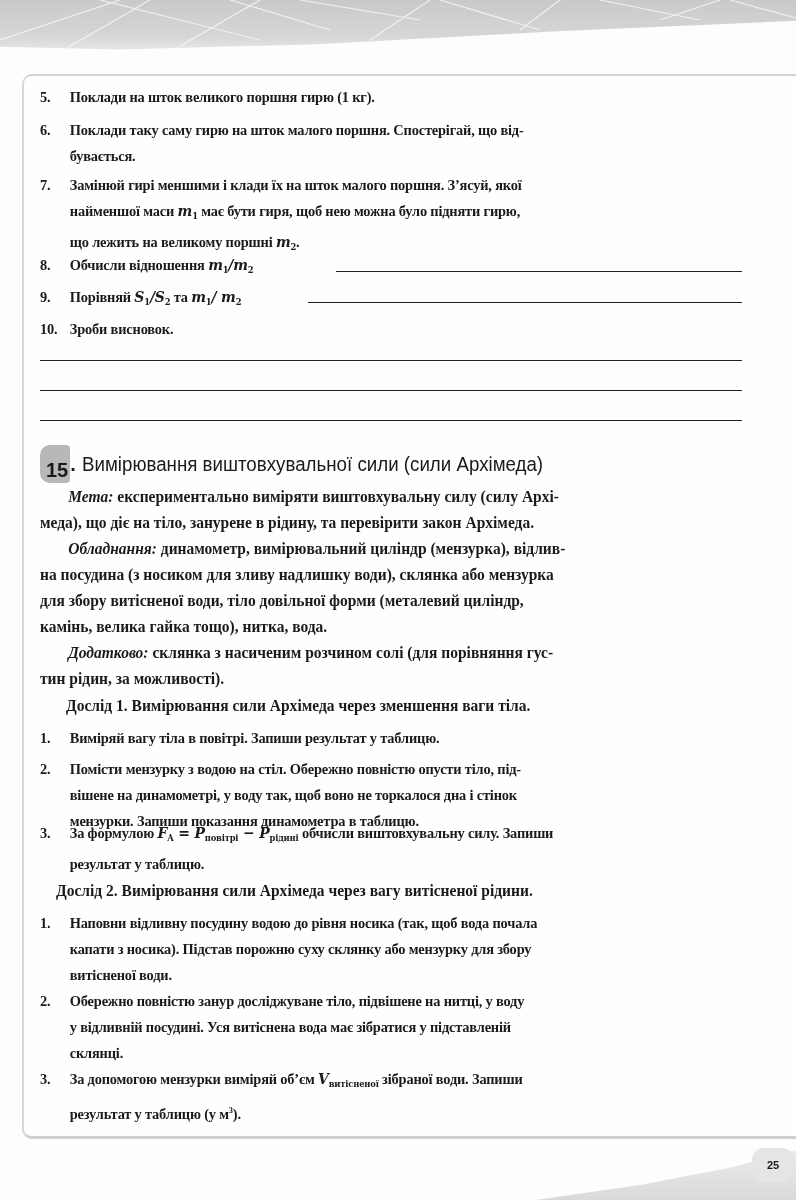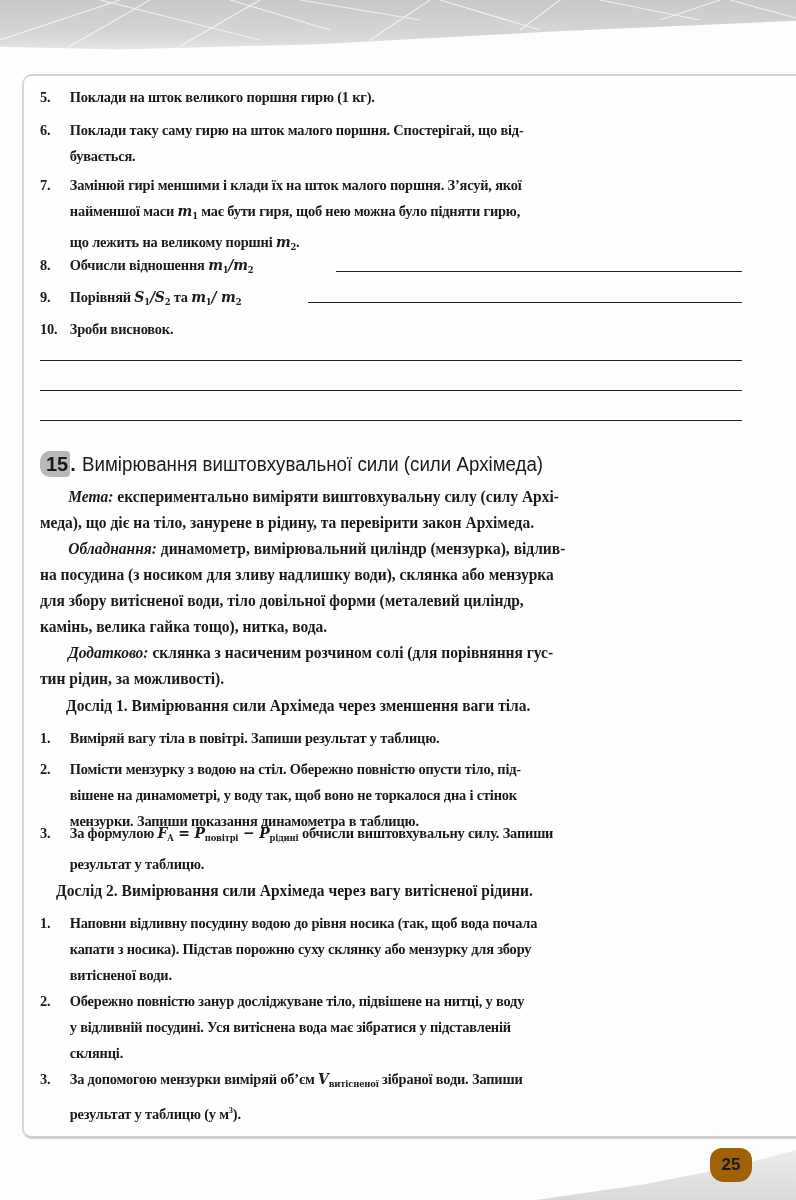--- a/index.html
+++ b/index.html
@@ -51,33 +51,33 @@
   sup { font-size:9px; }
   .fill-line {
     position:absolute; height:0; border-bottom:1.5px solid #222;
   }
   .section-head {
     position:absolute; left:40px; top:449px; height:30px;
     display:flex; align-items:center;
   }
   .section-badge {
     background:#b8b8b8; border-radius:10px 4px 4px 10px;
-    padding:0 2px 0 6px; height:26px; display:flex; align-items:center;
+    padding:12px 2px 0 6px; height:26px; display:flex; align-items:center;
     font-family:"Liberation Sans", sans-serif; font-weight:bold; font-size:20px;
   }
   .section-dot { font-family:"Liberation Sans", sans-serif; font-weight:bold; font-size:20px; margin-right:6px; }
   .section-title {
     font-family:"Liberation Sans", sans-serif; font-size:19.5px; color:#1a1a1a;
     transform:scaleX(0.96); transform-origin:left center; white-space:nowrap;
   }
   .page-num {
-    position:absolute; left:710px; top:1148px; width:42px; height:34px;
-    background:#a16207; border-radius:12px 12px 14px 14px;
+    position:absolute; left:752px; top:1148px; width:42px; height:34px;
+    background:#e5e5e5; border-radius:12px 12px 14px 14px;
     display:flex; align-items:center; justify-content:center;
-    font-family:"Liberation Sans", sans-serif; font-weight:bold; font-size:17px;
+    font-family:"Liberation Sans", sans-serif; font-weight:bold; font-size:11px;
   }
   .ind { text-indent:30px; }
 </style>
 </head>
 <body>
 
 <div class="top-band">
   <svg width="796" height="52">
     <g stroke="#f4f4f4" stroke-width="1.2" fill="none" opacity="0.9">
       <line x1="0" y1="40" x2="120" y2="0"></line>

